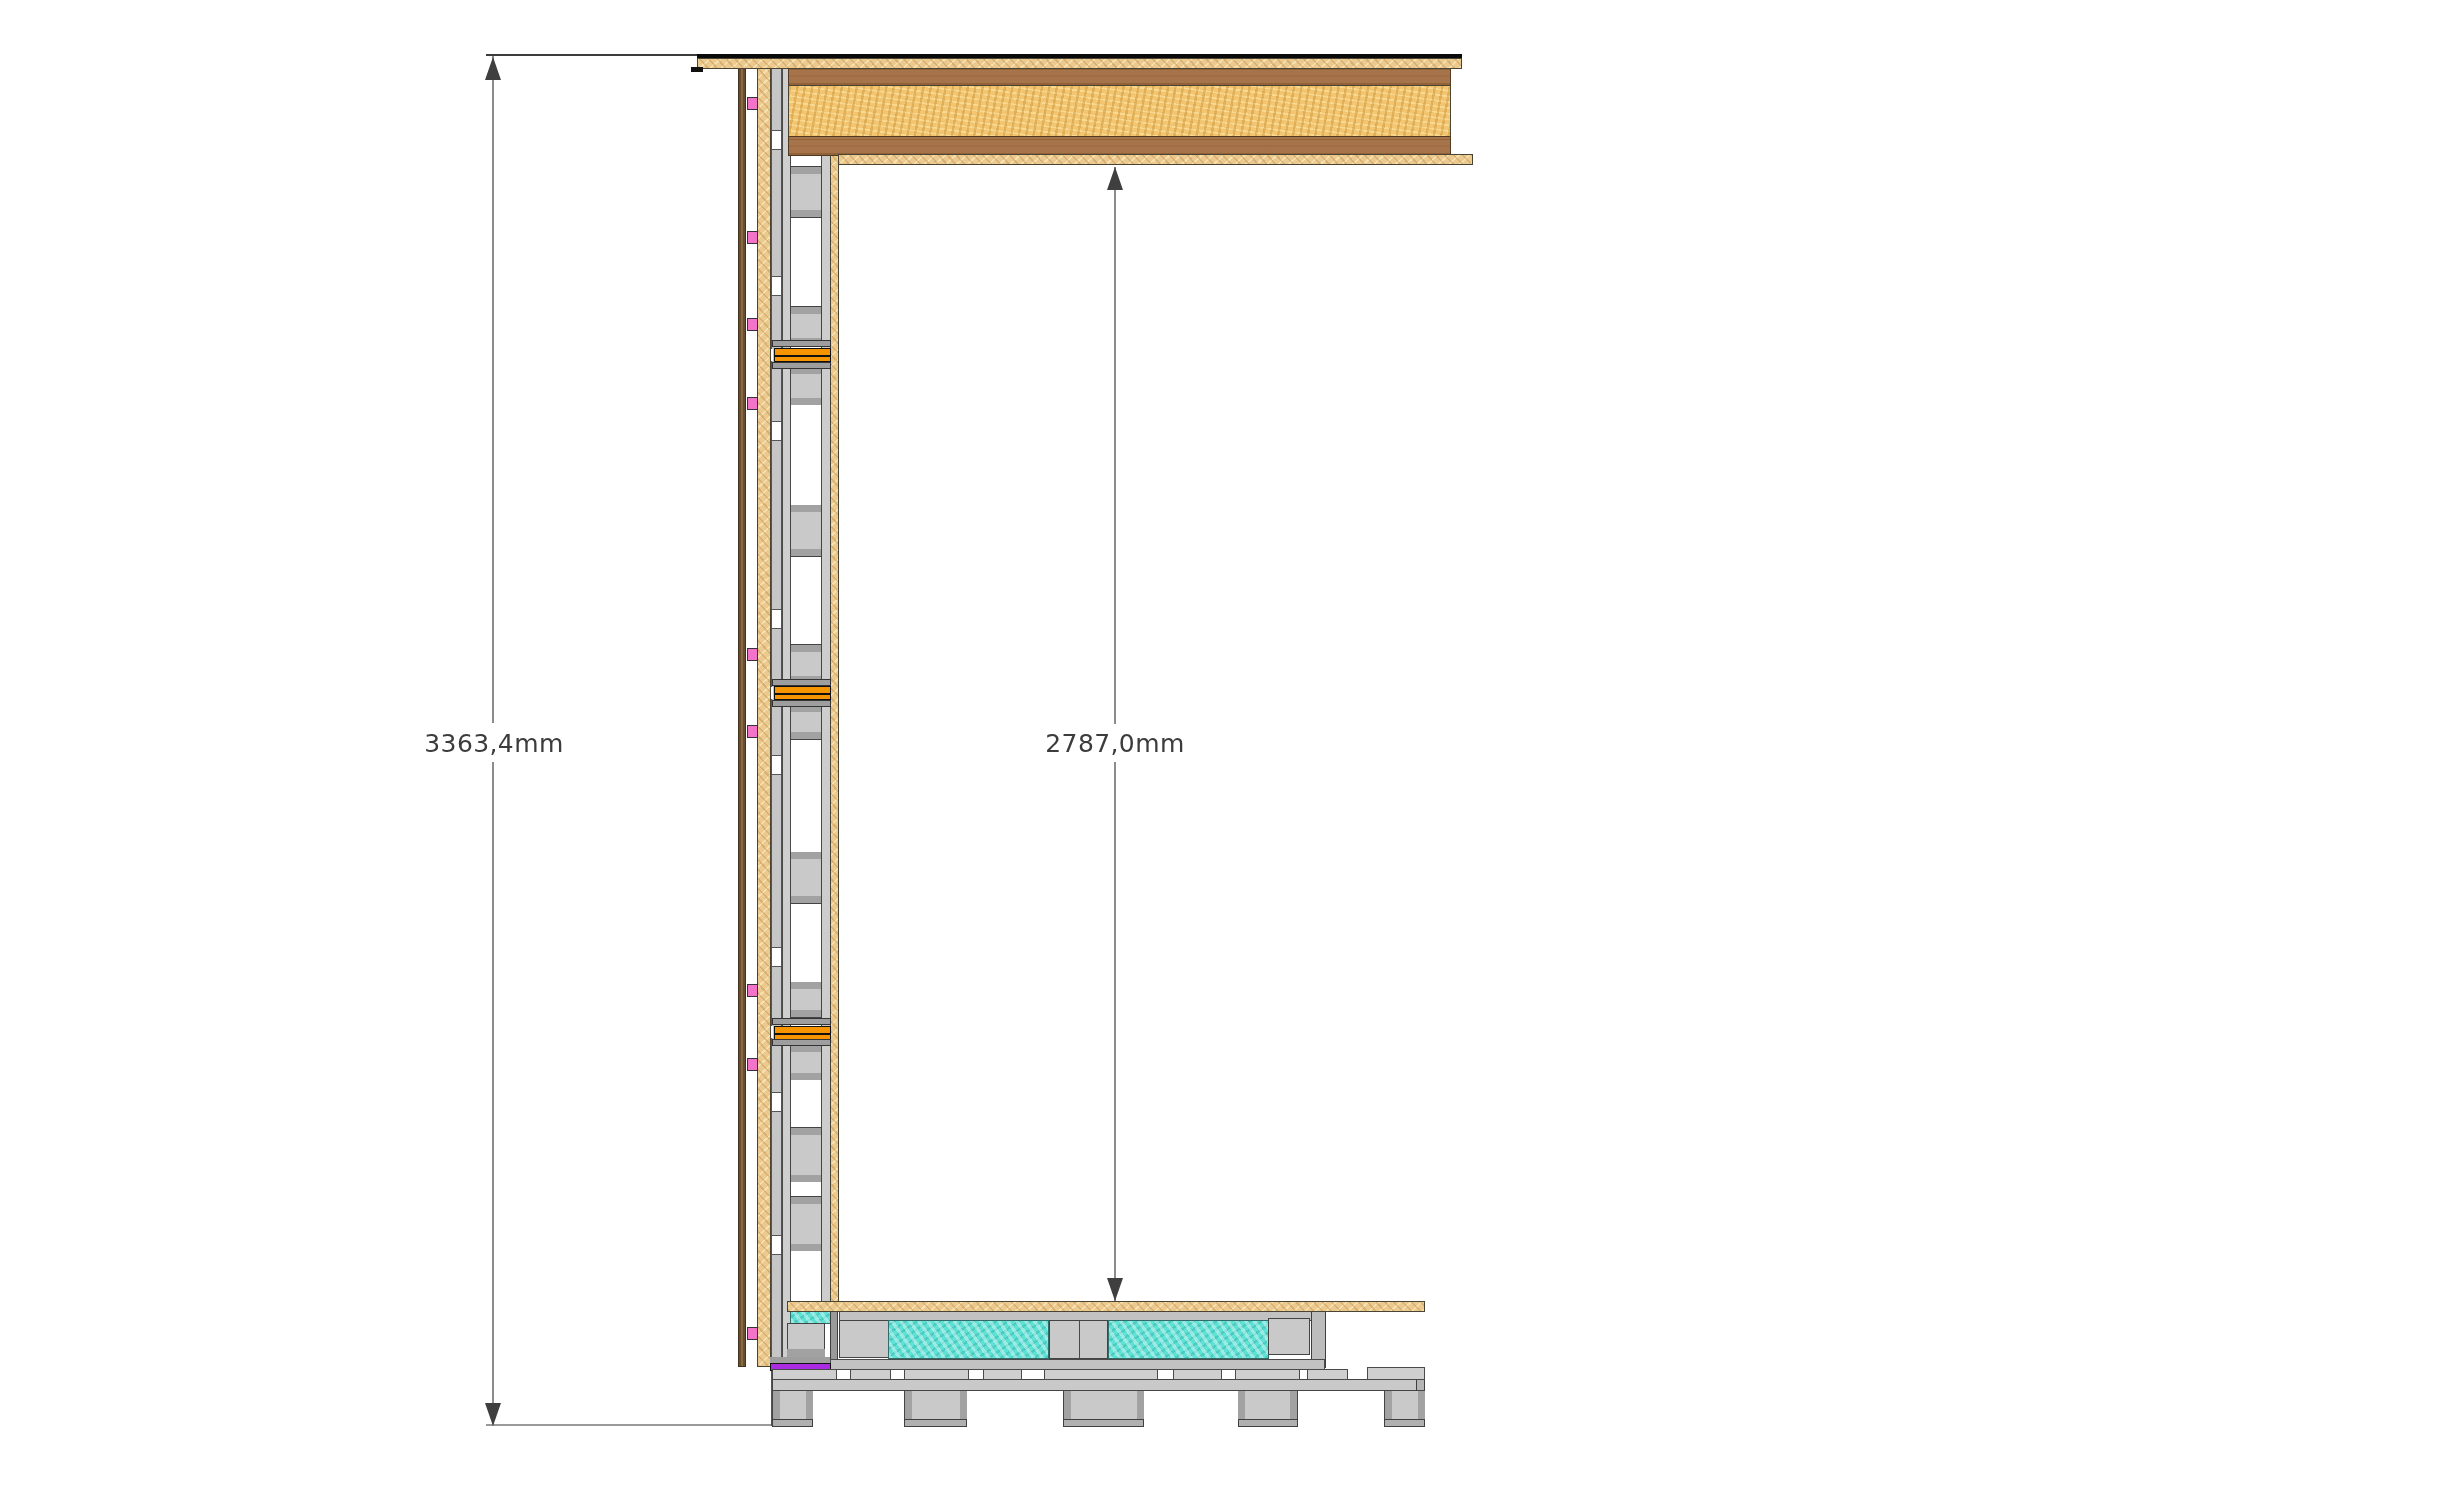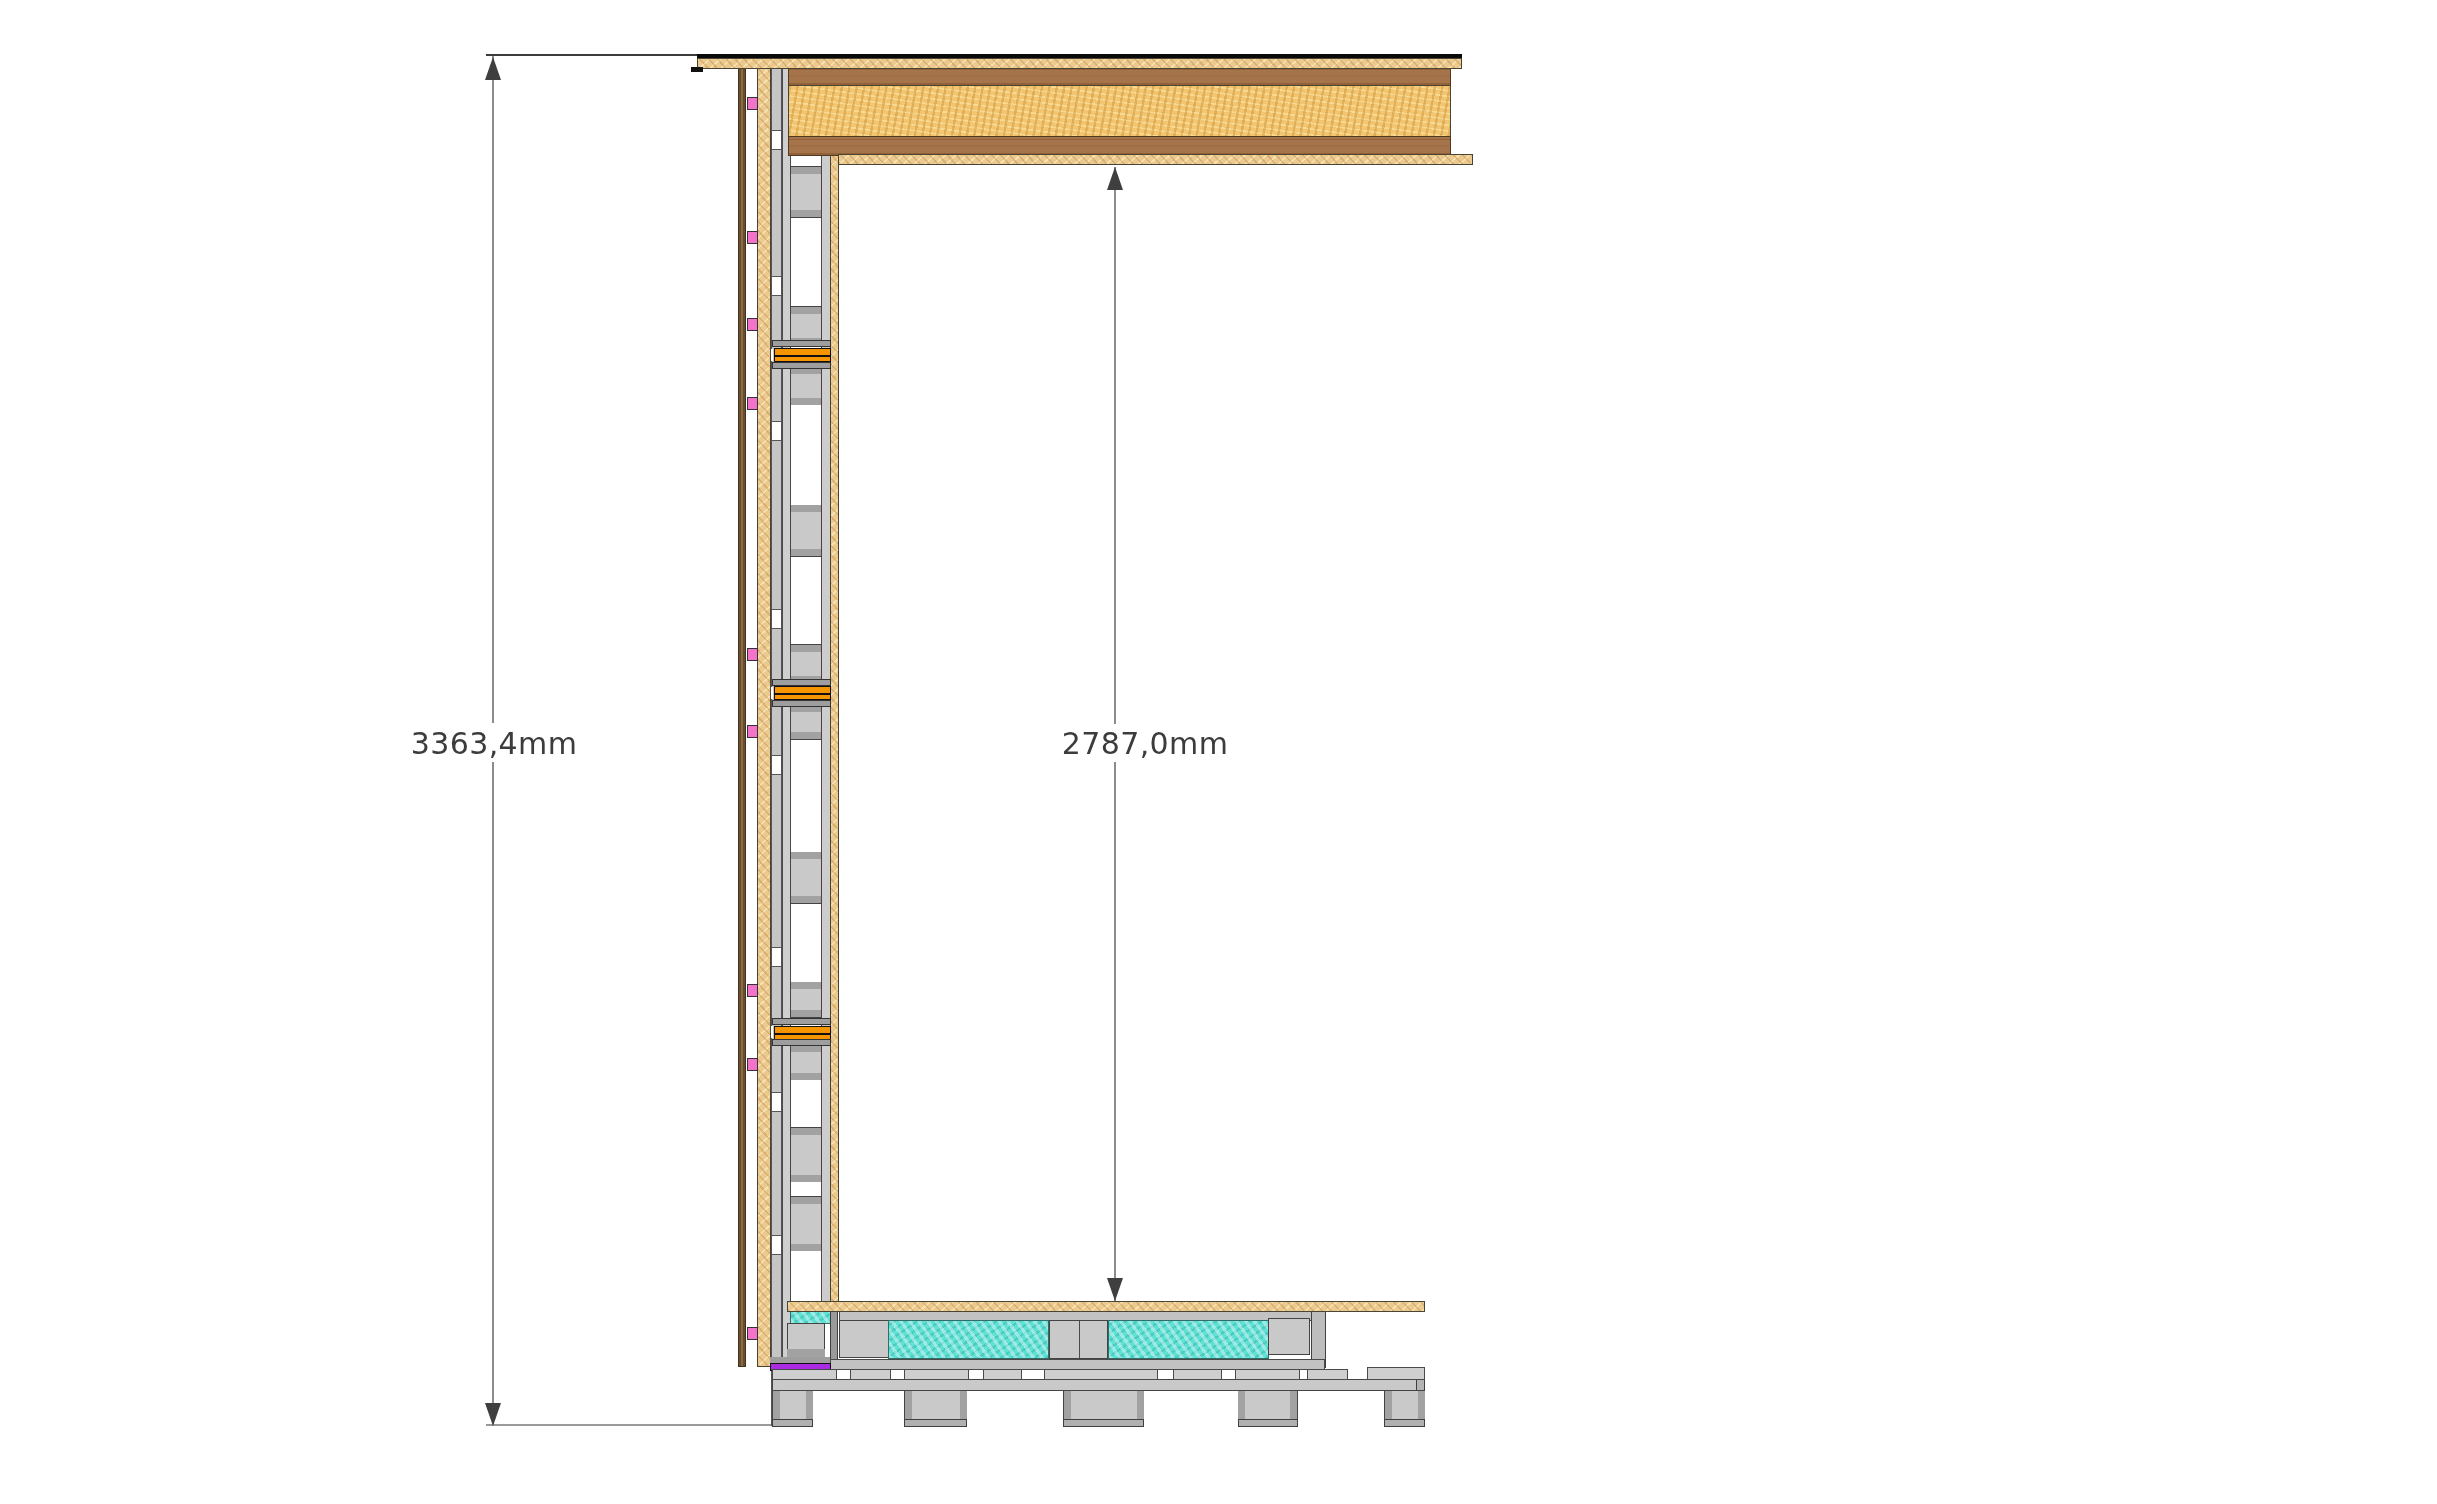--- a/index.html
+++ b/index.html
@@ -27,21 +27,21 @@
       var(--cladding);
       border:0.8px solid #42331f}
   .cyanT{background:
       repeating-linear-gradient(55deg, rgba(255,255,255,.38) 0 3.3px, rgba(0,0,0,0) 3.3px 7.3px),
       repeating-linear-gradient(-35deg, rgba(0,120,110,.20) 0 2.4px, rgba(0,0,0,0) 2.4px 6.5px),
       var(--cyan);
       border:0.8px solid #2f6e6a}
   .grayB{background:var(--gray_fill);border:0.8px solid rgba(45,45,45,.85)}
   .grayCap{background:var(--gray_dark)}
   .dimline{background:var(--dim_line)}
-  .dimlabel{position:absolute;transform:translate(-50%,-50%);font-size:30px;color:var(--dim_text);
+  .dimlabel{position:absolute;transform:translate(-50%,-50%);font-size:25px;color:var(--dim_text);
             background:#fff;padding:0 4.9px;white-space:nowrap;letter-spacing:0.4px}
   .arrowUp{width:0;height:0;border-left:8.1px solid transparent;border-right:8.1px solid transparent;
            border-bottom:23px solid var(--arrow)}
   .arrowDn{width:0;height:0;border-left:8.1px solid transparent;border-right:8.1px solid transparent;
            border-top:23px solid var(--arrow)}
 </style>
 </head>
 <body>
 
 <div class="canvas">
@@ -54,21 +54,21 @@
     <div class="r arrowUp" style="left:485px;top:57px"></div>
     <div class="r arrowDn" style="left:485px;top:1403px"></div>
     <div class="dimlabel" style="left:494px;top:743px">3363,4mm</div>
   </div>
 
   <div>
     <div class="r dimline" style="left:1114px;top:167px;width:2.4px;height:557px"></div>
     <div class="r dimline" style="left:1114px;top:762px;width:2.4px;height:539px"></div>
     <div class="r arrowUp" style="left:1107px;top:167px"></div>
     <div class="r arrowDn" style="left:1107px;top:1278px"></div>
-    <div class="dimlabel" style="left:1145px;top:743px">2787,0mm</div>
+    <div class="dimlabel" style="left:1115px;top:743px">2787,0mm</div>
   </div>
 
   <div id="wall"></div>
 
   <div class="r clad" style="left:738px;top:67px;width:8.1px;height:1300px"></div>
   <div class="r osb" style="left:757px;top:67px;width:14px;height:1300px"></div>
   <div class="r" id="layerA" style="left:771px;top:68px;width:10.6px;height:1358px;background:#C6C6C6;border-left:0.8px solid #555;border-right:0.8px solid #555"></div>
   <div class="r" style="left:782px;top:68px;width:9px;height:1358px;background:#CFCFCF;border-left:0.8px solid #4a4a4a;border-right:0.8px solid #4a4a4a"></div>
   <div class="r" style="left:821px;top:154px;width:9.8px;height:1156px;background:#CDCDCD;border-left:0.8px solid #4a4a4a;border-right:0.8px solid #4a4a4a"></div>
   <div class="r osb" style="left:830px;top:154px;width:9px;height:1156px"></div>

